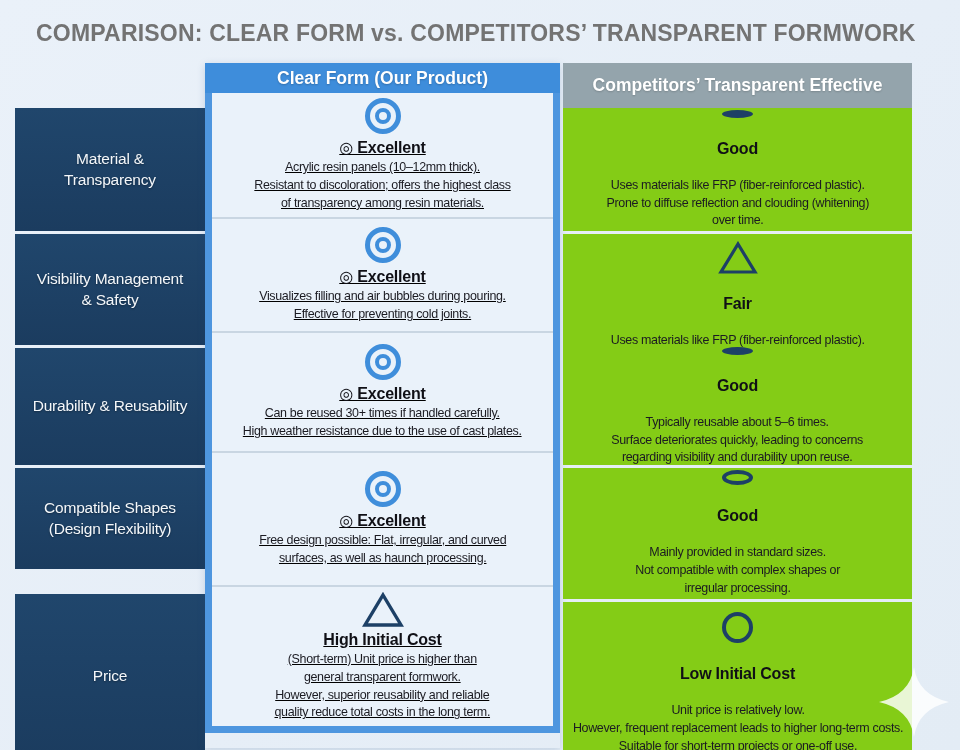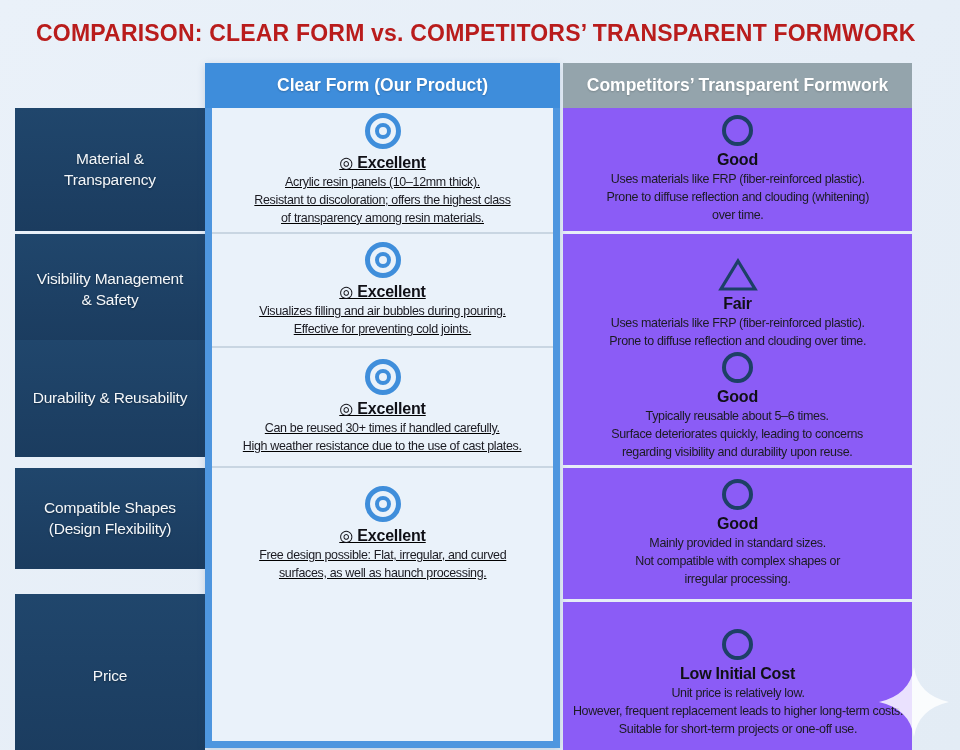--- a/index.html
+++ b/index.html
@@ -6,40 +6,40 @@
   html, body { width: 960px; height: 750px; }
   body {
     position: relative;
     width: 960px; height: 750px;
     background: linear-gradient(135deg, #eaf1f9 0%, #e6eef7 55%, #e3ecf5 100%);
     font-family: "Liberation Sans", "DejaVu Sans", sans-serif;
     overflow: hidden;
   }
   .title {
     position: absolute; left: 36px; top: 20px;
-    font-size: 23px; font-weight: bold; color: #b91c1c;
+    font-size: 23px; font-weight: bold; color: #737373;
     letter-spacing: 0.2px; white-space: pre;
   }
   
   .row-label {
     position: absolute; left: 15px; width: 190px;
     background: linear-gradient(180deg, #20466c 0%, #1b3c5f 100%);
     color: #f4f7fa; font-weight: normal; font-size: 15.5px;
     display: flex; align-items: center; justify-content: center;
     text-align: center; white-space: pre-line; line-height: 1.35;
     letter-spacing: -0.2px;
     text-shadow: 0 1px 2px rgba(0,0,0,0.35);
   }
   
   .ours-col {
     position: absolute; left: 205px; top: 63px; width: 355px; height: 685px;
     box-shadow: 0 2px 8px rgba(30,70,120,0.18);
   }
   .ours-header {
-    height: 45px; background: #3e8ddb;
+    height: 30px; background: #3e8ddb;
     color: #ffffff; font-weight: bold; font-size: 17.5px;
     display: flex; align-items: center; justify-content: center;
     text-shadow: 0 1px 2px rgba(0,0,0,0.22);
   }
   .ours-body {
     height: 640px; background: #eaf2fa;
     border-left: 7px solid #4e96df; border-right: 7px solid #4e96df;
     border-bottom: 7px solid #4e96df;
     display: flex; flex-direction: column;
   }
@@ -49,23 +49,23 @@
   }
   .ours-cell + .ours-cell { border-top: 2px solid #c9d6e2; }
   
   .comp-header {
     position: absolute; left: 563px; top: 63px; width: 349px; height: 45px;
     background: #94a4ac; color: #ffffff; font-weight: bold; font-size: 17.5px;
     display: flex; align-items: center; justify-content: center;
     text-shadow: 0 1px 2px rgba(0,0,0,0.18);
   }
   .comp-cell {
-    position: absolute; left: 563px; width: 349px; background: #8b5cf6;
+    position: absolute; left: 563px; width: 349px; background: #84cc16;
     display: flex; flex-direction: column; align-items: center; justify-content: center;
-    text-align: center; padding: 2px 2px;
+    text-align: center; padding: 2px 2px; gap: 17px;
   }
   
   .cell-rating {
     font-size: 16px; font-weight: bold; color: #101016;
     margin: 2px 0 1px 0; white-space: pre; letter-spacing: -0.2px;
   }
   .cell-text {
     font-size: 13px; color: #1b1b22; line-height: 1.38;
     white-space: pre; letter-spacing: -0.35px;
     transform: scaleX(0.96); transform-origin: 50% 50%;
@@ -88,21 +88,21 @@
 </style>
 </head>
 <body>
 
 <div class="title">COMPARISON: CLEAR FORM vs. COMPETITORS’ TRANSPARENT FORMWORK</div>
 
 <div class="row-label" style="top:108px;height:123px">Material &amp;
 Transparency</div>
 <div class="row-label" style="top:234px;height:111px">Visibility Management
 &amp; Safety</div>
-<div class="row-label" style="top:340px;height:117px">Durability &amp; Reusability</div>
+<div class="row-label" style="top:348px;height:117px">Durability &amp; Reusability</div>
 <div class="row-label" style="top:468px;height:101px">Compatible Shapes
 (Design Flexibility)</div>
 <div class="row-label" style="top:594px;height:164px">Price</div>
 
 <div class="ours-col">
   <div class="ours-header">Clear Form (Our Product)</div>
   <div class="ours-body">
 
     <div class="ours-cell" style="height:124px">
       <span class="ic-double">
@@ -134,25 +134,35 @@
 
     <div class="ours-cell" style="height:134px">
       <span class="ic-double">
           <span class="ic-inner"></span>
         </span>
       <div class="cell-rating">◎ Excellent</div>
       <div class="cell-text">Free design possible: Flat, irregular, and curved
 surfaces, as well as haunch processing.</div>
     </div>
 
+    <div class="ours-cell" style="flex:1">
+      <svg class="ic-triangle" width="42" height="36">
+        <polygon points="21,3 39,33 3,33" fill="none" stroke="#1d4066" stroke-width="3.4"></polygon>
+      </svg>
+      <div class="cell-rating">High Initial Cost</div>
+      <div class="cell-text">(Short-term) Unit price is higher than
+general transparent formwork.
+However, superior reusability and reliable
+quality reduce total costs in the long term.</div>
+    </div>
 
   </div>
 </div>
 
-<div class="comp-header">Competitors’ Transparent Formwork</div>
+<div class="comp-header">Competitors’ Transparent Effective</div>
 
 <div class="comp-cell" style="top:108px;height:123px">
   <span class="ic-circle"></span>
   <div class="cell-rating">Good</div>
   <div class="cell-text">Uses materials like FRP (fiber-reinforced plastic).
 Prone to diffuse reflection and clouding (whitening)
 over time.</div>
 </div>
 
 <div class="comp-cell" style="top:234px;height:139px">

